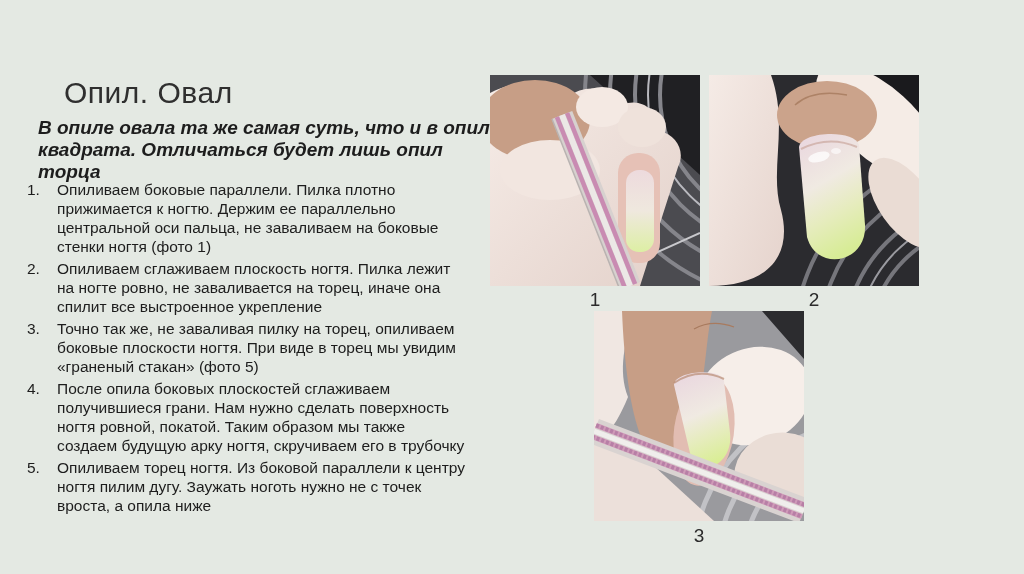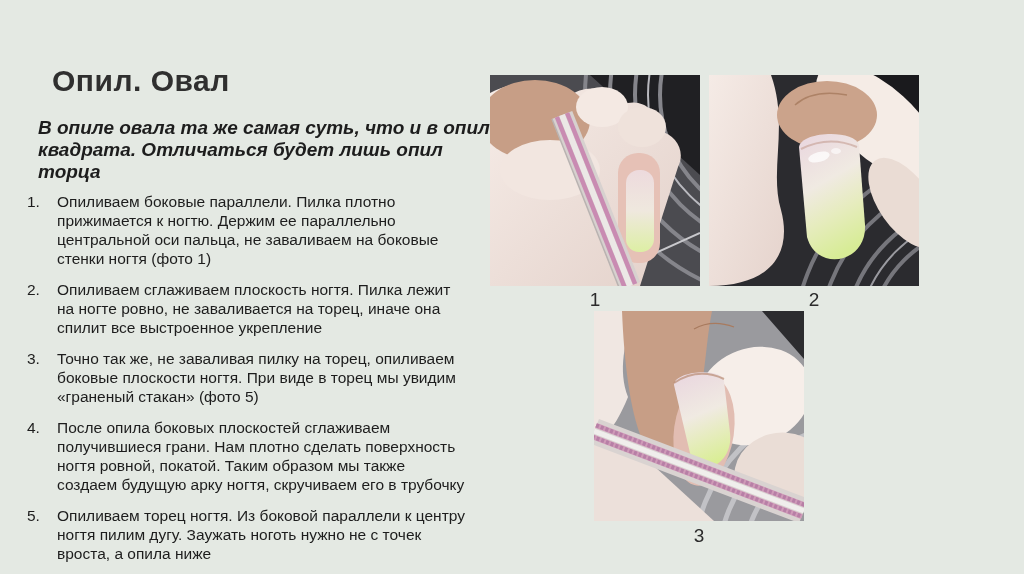--- a/index.html
+++ b/index.html
@@ -8,22 +8,22 @@
     background:#cfd4cf;
   }
   .slide{
     position:relative;
     width:1024px;height:574px;
     background:#e4e9e3;
     overflow:hidden;
   }
   .title{
     position:absolute;left:48px;top:59px;
-    margin:4px;
-    font-size:30px;font-weight:700;line-height:1.2;
+    margin:16px;
+    font-size:30px;font-weight:400;line-height:1.2;
     color:#2f2f2f;
     letter-spacing:0.5px;
   }
   .subtitle{
     position:absolute;left:38px;top:117px;
     margin:0;
     width:470px;
     font-size:19px;font-weight:700;font-style:italic;
     line-height:22px;color:#1d1d1d;
     white-space:pre-line;
@@ -37,21 +37,20 @@
     padding-left:30px;
     margin-bottom:3px;
     font-size:15.5px;line-height:19px;
   }
   .step .num{
     position:absolute;left:0;top:0;
   }
   .step .txt{
     display:block;
     white-space:pre-line;
-    margin-top:12px;
   }
   .photo{
     position:absolute;margin:0;padding:0;
     overflow:hidden;
   }
   .photo svg{display:block;width:100%;height:100%;}
   .photo1{left:490px;top:75px;width:210px;height:211px;}
   .photo2{left:709px;top:75px;width:210px;height:211px;}
   .photo3{left:594px;top:311px;width:210px;height:210px;}
   .caption{
@@ -90,21 +89,21 @@
     </div>
     <div class="step">
       <span class="num">3.</span>
       <span class="txt">Точно так же, не заваливая пилку на торец, опиливаем
 боковые плоскости ногтя. При виде в торец мы увидим
 «граненый стакан» (фото 5)</span>
     </div>
     <div class="step">
       <span class="num">4.</span>
       <span class="txt">После опила боковых плоскостей сглаживаем
-получившиеся грани. Нам плотно сделать поверхность
+получившиеся грани. Нам нужно сделать поверхность
 ногтя ровной, покатой. Таким образом мы также
 создаем будущую арку ногтя, скручиваем его в трубочку</span>
     </div>
     <div class="step">
       <span class="num">5.</span>
       <span class="txt">Опиливаем торец ногтя. Из боковой параллели к центру
 ногтя пилим дугу. Заужать ноготь нужно не с точек
 вроста, а опила ниже</span>
     </div>
   </div>

